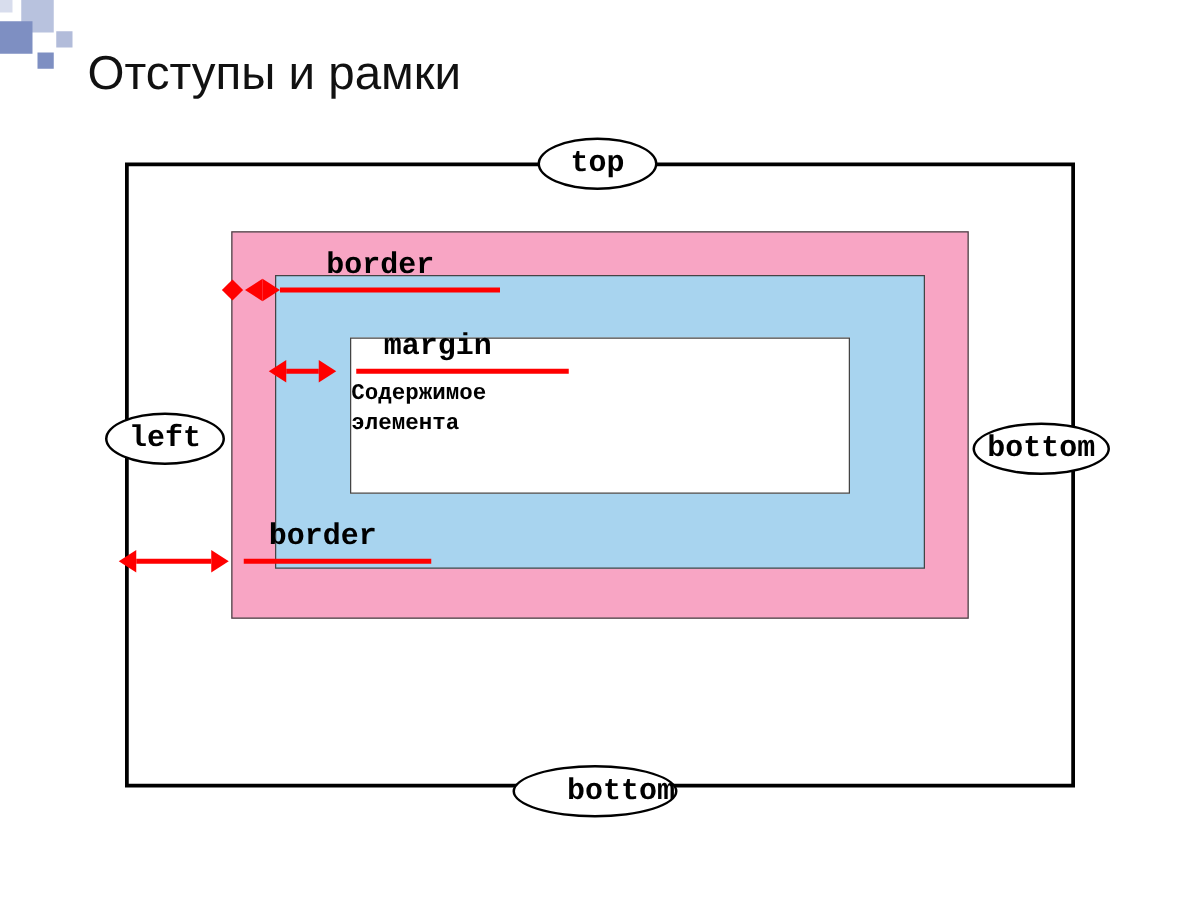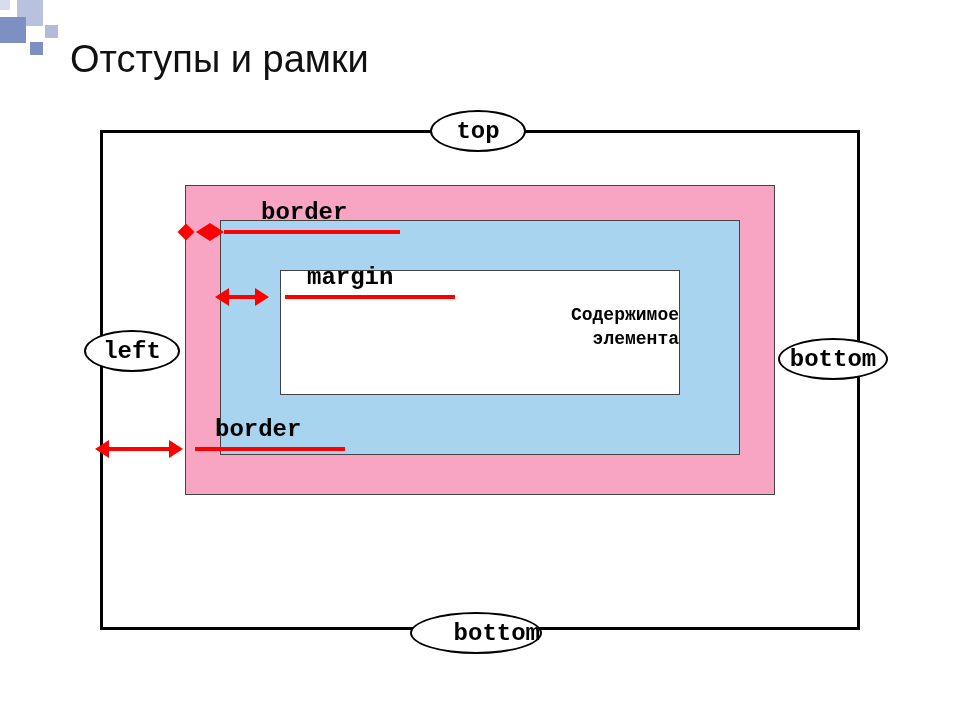--- a/index.html
+++ b/index.html
@@ -72,21 +72,21 @@
     border: 1px solid #444;
     background: #a8d4ef; 
   }
 
   .box-content {
     position: absolute;
     left: 180px;  top: 140px;
     right: 180px; bottom: 235px;
     border: 1px solid #444;
     background: #ffffff;
-    text-align: right;
+    text-align: left;
   }
 
   .mono {
     font-family: "Courier New", monospace;
     font-weight: bold;
     font-size: 24px;
     color: #000;
   }
   .content-text {
     font-family: "Courier New", monospace;

